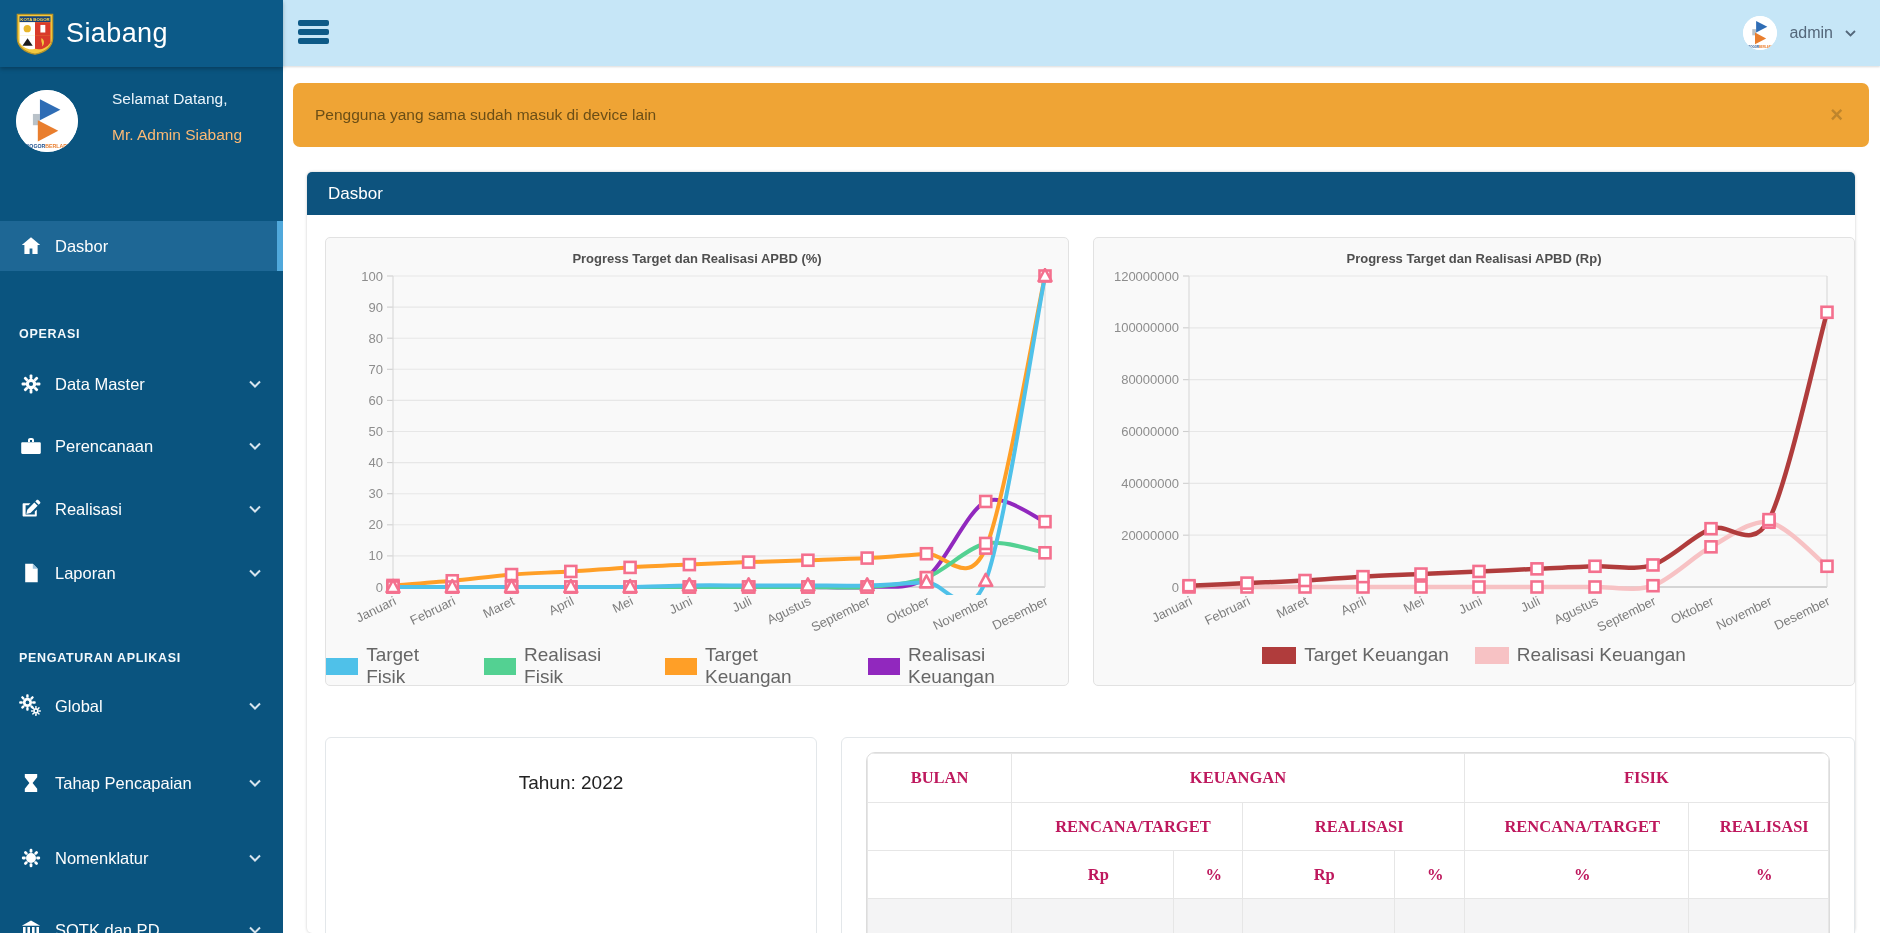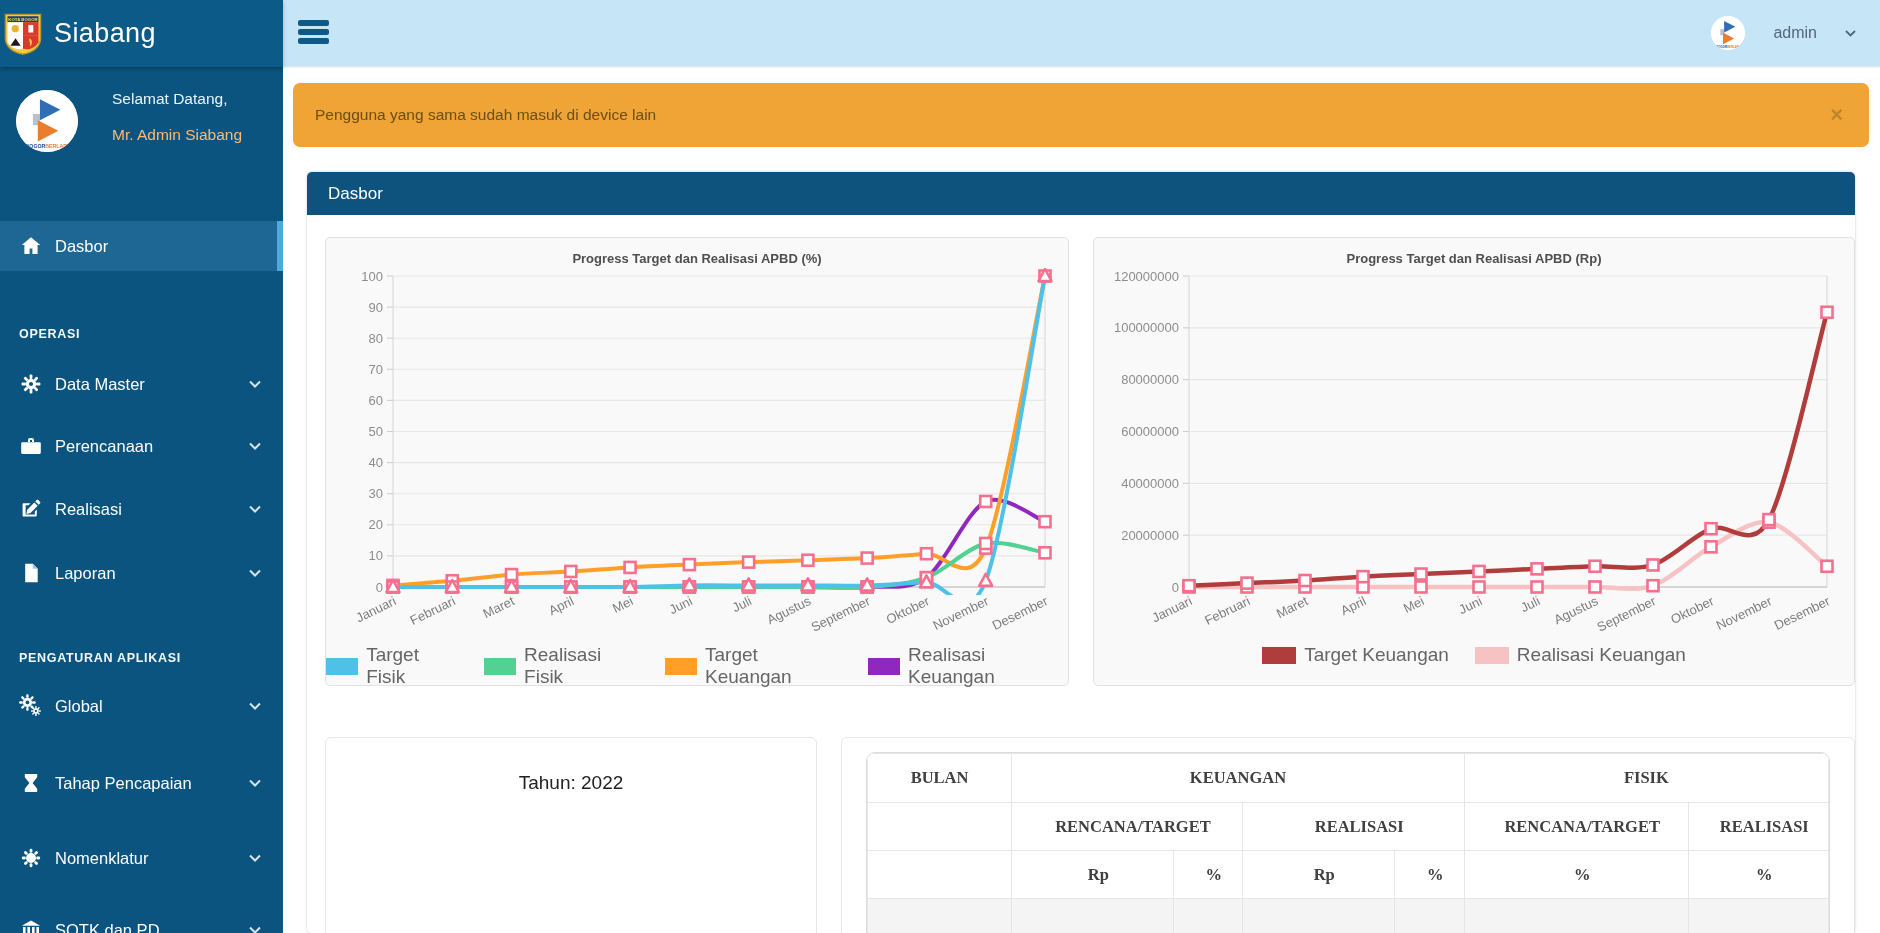--- a/index.html
+++ b/index.html
@@ -2,41 +2,41 @@
 <html><head>
 <meta charset="utf-8">
 <style>
   html,body{margin:0;padding:0;background:#dfe4e8;}
   .app{position:relative;width:1880px;height:933px;background:#ffffff;overflow:hidden;
        font-family:"Liberation Sans","DejaVu Sans",sans-serif;}
 
   
   .sidebar{position:absolute;left:0;top:0;width:283px;height:933px;background:#0A547F;z-index:6;}
   .brand{position:absolute;left:0;top:0;width:283px;height:67px;background:#0C5A88;
-         box-shadow:0 2px 4px rgba(0,0,0,.25);display:flex;align-items:center;padding-left:4px;gap:12px;box-sizing:border-box;}
+         box-shadow:0 2px 4px rgba(0,0,0,.25);display:flex;align-items:center;padding-left:16px;gap:12px;box-sizing:border-box;}
   .brand-logo{width:38px;height:42px;flex:0 0 auto;}
   .brand-title{color:#fff;font-size:27px;font-weight:500;letter-spacing:.4px;}
   .user-panel{position:absolute;left:0;top:88px;width:283px;height:80px;}
   .user-avatar{position:absolute;left:16px;top:2px;width:62px;height:62px;border-radius:50%;background:#fff;overflow:hidden;}
   .user-line1{position:absolute;left:112px;top:2px;color:#eaf4fb;font-size:15.5px;}
   .user-line2{position:absolute;left:112px;top:38px;color:#fdba74;font-size:15.5px;}
   .nav-item{position:absolute;left:0;width:283px;height:50px;display:flex;align-items:center;
             padding-left:18px;box-sizing:border-box;color:#fff;cursor:pointer;}
   .nav-item.active{background:#1E6795;box-shadow:inset -6px 0 0 #50A8DB;}
   .ni-icon{width:26px;height:24px;display:inline-flex;align-items:center;justify-content:center;flex:0 0 auto;}
   .ni-label{margin-left:11px;font-size:16.5px;color:#fdfdfd;}
   .ni-chevron{position:absolute;right:22px;top:50%;transform:translateY(-50%);line-height:0;}
   .nav-section{position:absolute;left:19px;color:#f2f8fc;font-size:12.5px;font-weight:bold;letter-spacing:.7px;}
 
   
   .navbar{position:absolute;left:283px;top:0;right:0;height:66px;background:#C6E6F7;
           box-shadow:0 1px 2px rgba(0,0,0,.15);z-index:5;}
   .hamburger{position:absolute;left:15px;top:13px;width:34px;height:40px;border:none;background:transparent;cursor:pointer;padding:0;}
   .hamburger span{display:block;width:31px;height:6px;border-radius:2px;background:#0D5A87;margin:0 0 3px 0;}
-  .user-menu{position:absolute;right:24px;top:16px;display:flex;align-items:center;gap:28px;cursor:pointer;}
+  .user-menu{position:absolute;right:24px;top:16px;display:flex;align-items:center;gap:12px;cursor:pointer;}
   .nav-avatar{width:34px;height:34px;border-radius:50%;background:#fff;overflow:hidden;}
   .nav-username{font-size:16px;color:#54677A;}
   .caret{line-height:0;}
 
   
   .alert{position:absolute;left:293px;top:83px;width:1576px;height:64px;background:#EFA435;border-radius:7px;
          color:#6B4E16;font-size:15.5px;display:flex;align-items:center;padding:0 22px;box-sizing:border-box;z-index:4;}
   .alert-close{position:absolute;right:20px;top:50%;transform:translateY(-50%);color:#BF852C;
                font-size:22px;font-weight:bold;border:none;background:transparent;cursor:pointer;line-height:1;}
 
@@ -57,21 +57,21 @@
   .welcome-card{position:absolute;left:18px;top:565px;width:492px;height:300px;background:#fff;
                 border:1px solid #e3e7ea;border-radius:6px;text-align:center;box-sizing:border-box;}
   .welcome-heading{margin:40px auto 0;width:330px;font-size:19.5px;font-weight:bold;color:#1d1d1d;line-height:27px;}
   .welcome-year{margin-top:34px;font-size:19px;color:#222;}
 
   .table-card{position:absolute;left:534px;top:565px;width:1014px;height:300px;background:#fff;
               border:1px solid #e3e7ea;border-radius:6px;box-sizing:border-box;}
   .table-title{text-align:center;margin-top:17px;font-weight:bold;font-size:15px;color:#333;}
   .apbd-table-wrap{margin:14px 24px 0;border:1px solid #dcdcdc;border-radius:9px 9px 0 0;overflow:hidden;}
   table.apbd{width:100%;border-collapse:collapse;font-family:"Liberation Serif","DejaVu Serif",serif;}
-  table.apbd th,table.apbd td{border:1px solid #e6e6e6;font-weight:bold;color:#404040;font-size:16.5px;}
+  table.apbd th,table.apbd td{border:1px solid #e6e6e6;font-weight:bold;color:#be185d;font-size:16.5px;}
   table.apbd tr.r1 th{text-align:center;height:46px;}
   table.apbd tr.r2 th,table.apbd tr.r3 th{text-align:center;padding-left:13px;height:45px;}
   table.apbd tr.r4 td{height:42px;background:#f4f4f5;}
 </style>
 </head>
 <body>
 
 <div class="app">
 
   <aside class="sidebar">

